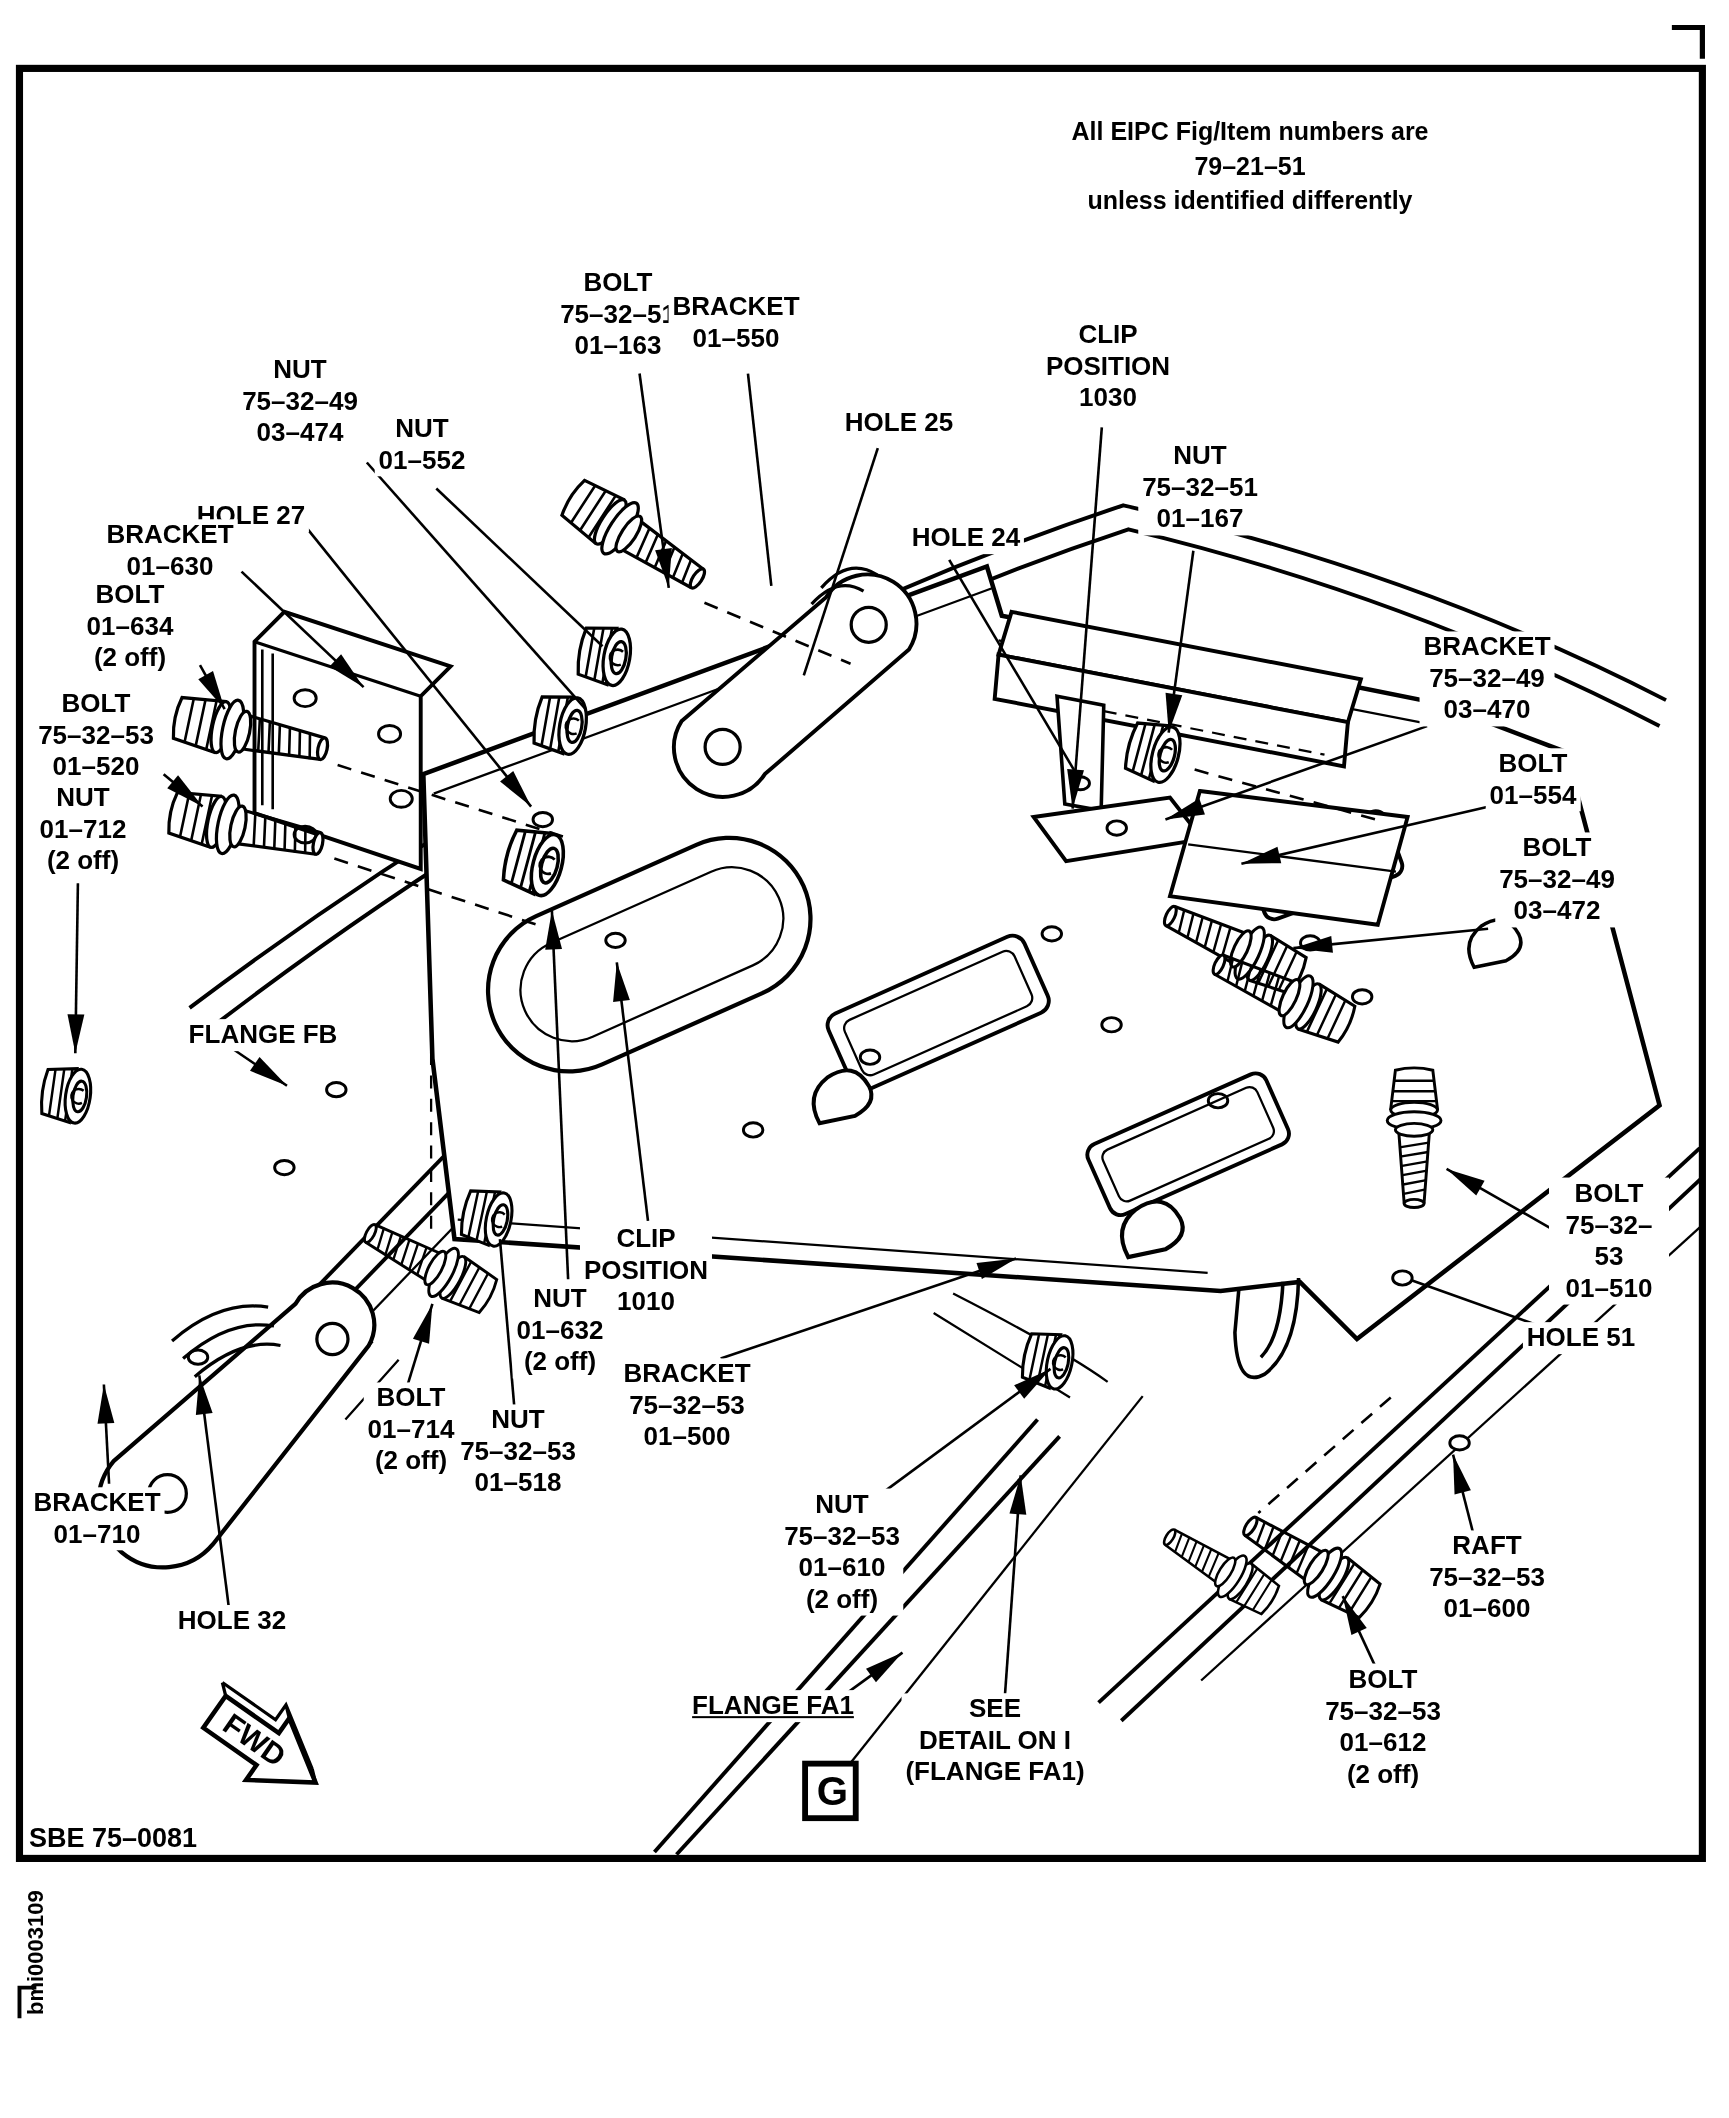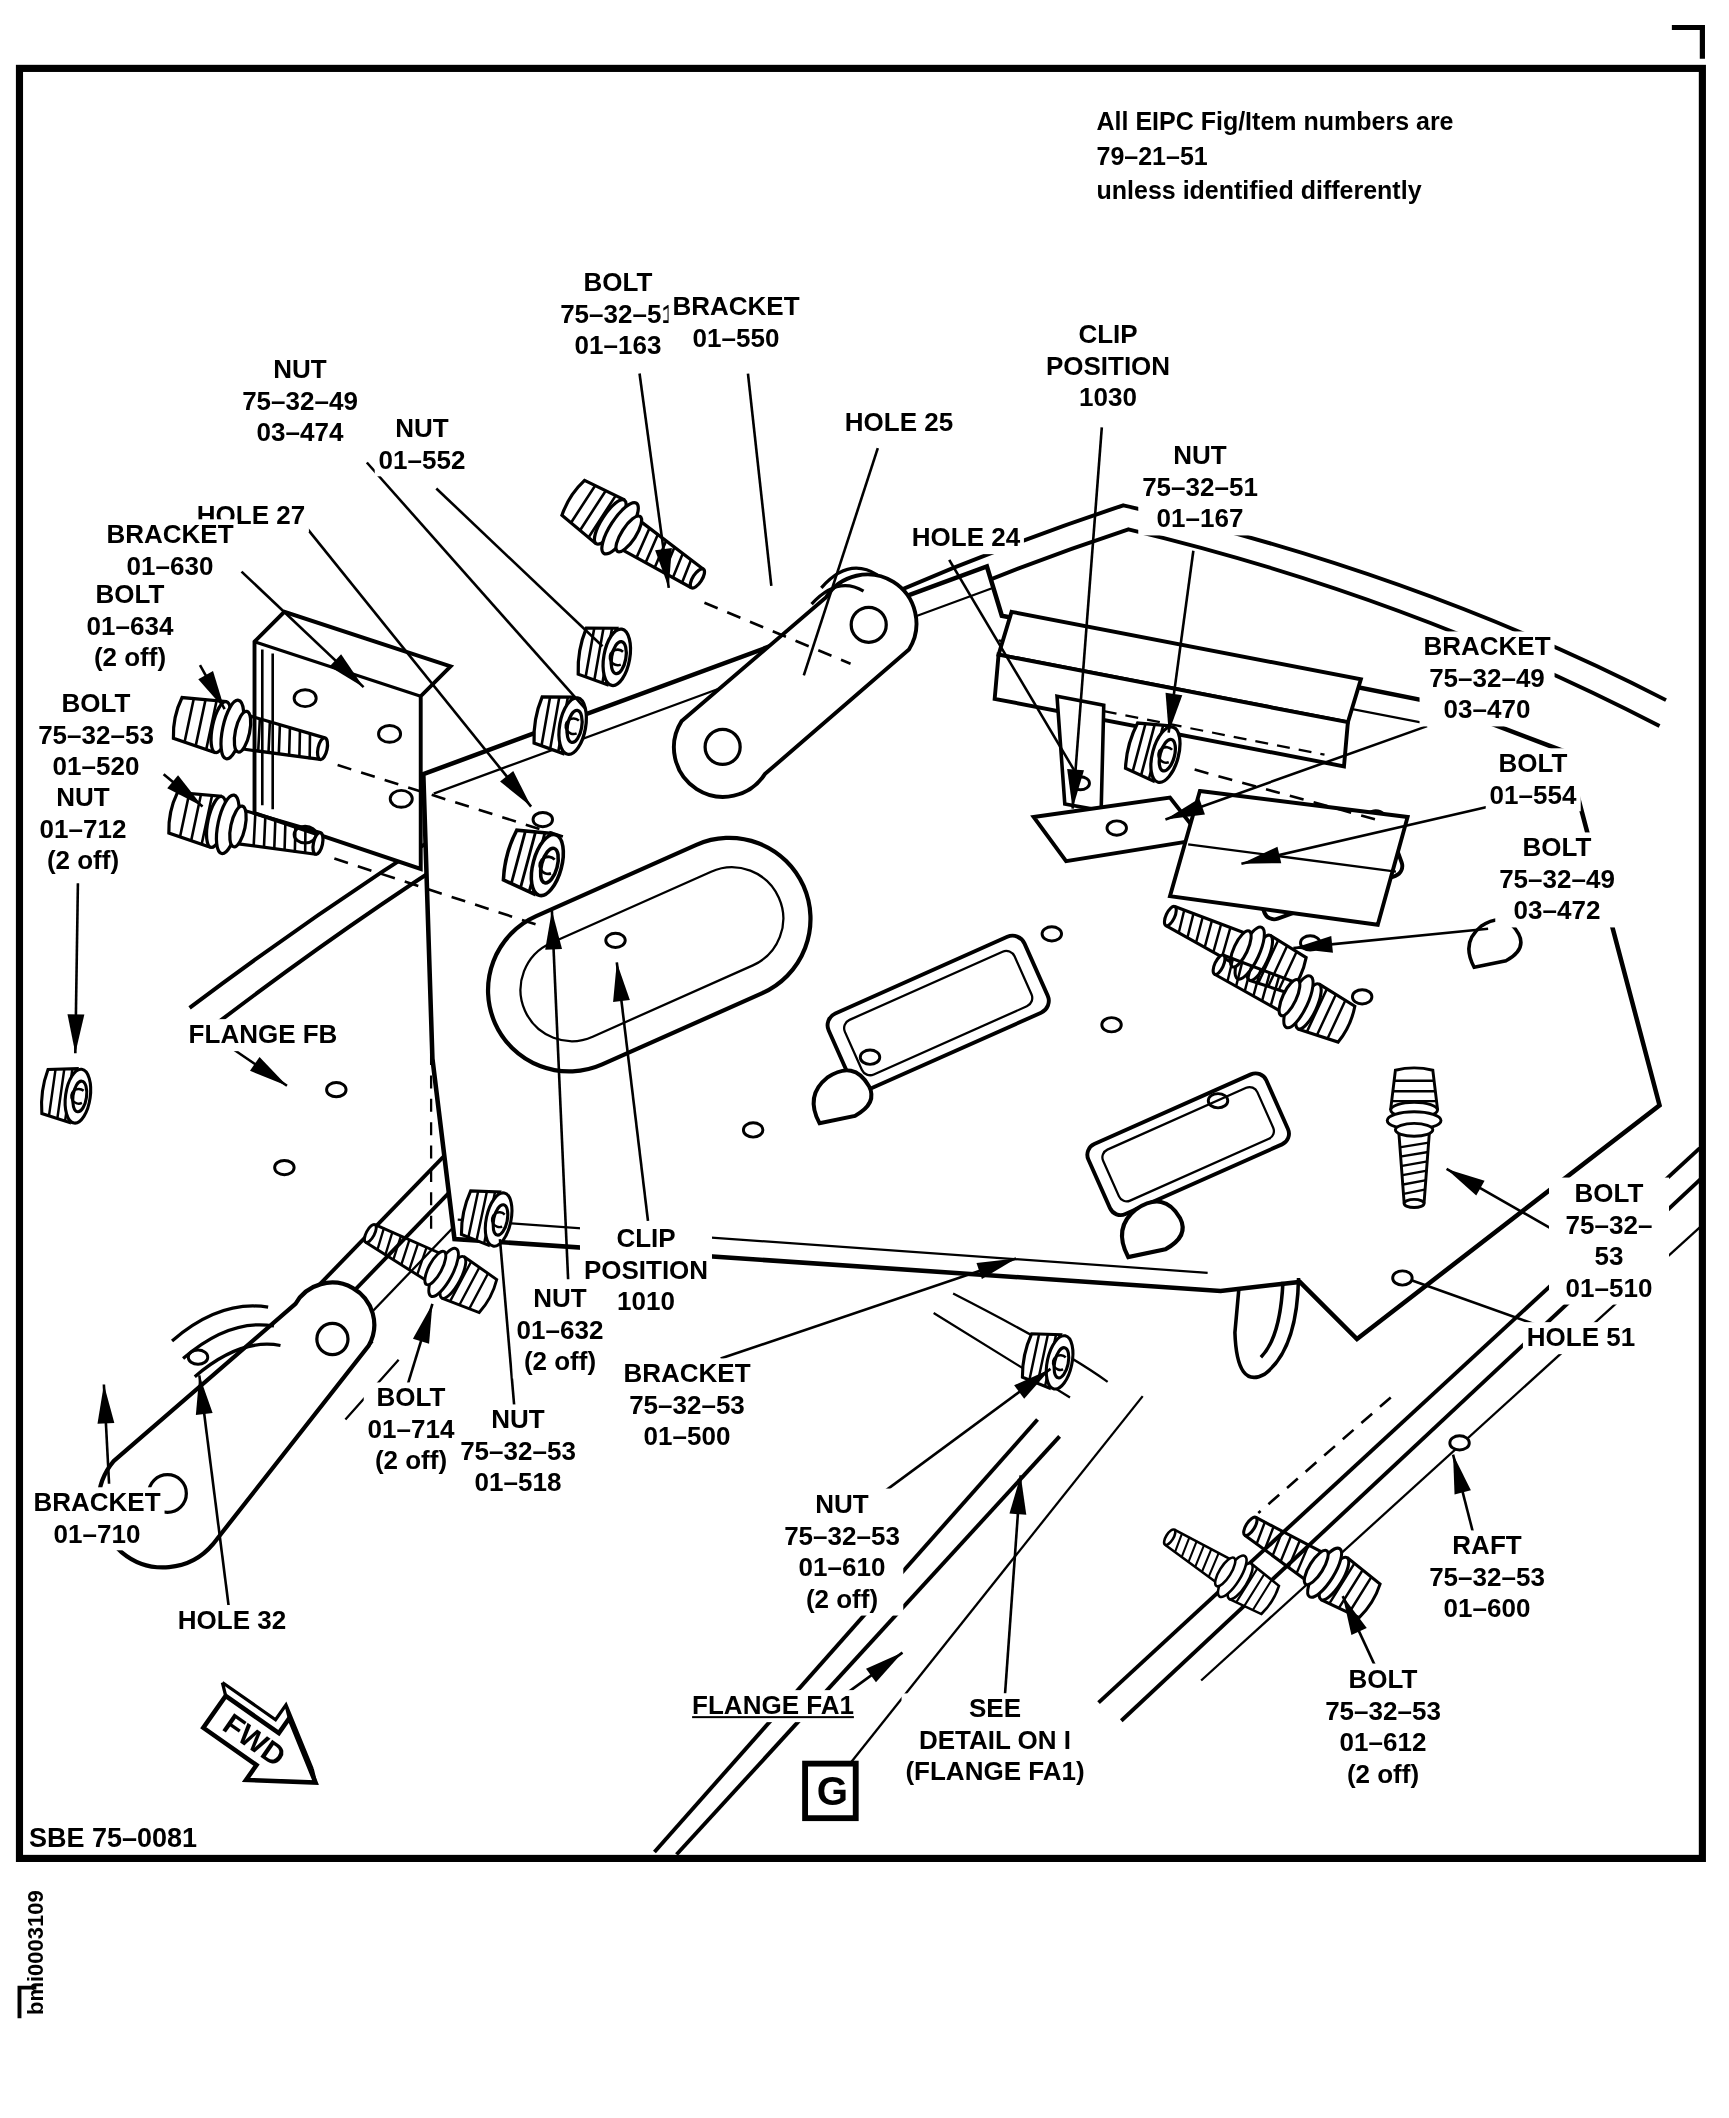--- a/index.html
+++ b/index.html
@@ -2,23 +2,23 @@
 <html style="font-size:10.4px"><head>
 <meta charset="utf-8">
 <style>
   html,body{margin:0;padding:0;background:#fff;}
   #stage{position:relative;width:1729px;height:2119px;background:#fff;overflow:hidden;
          font-family:"Liberation Sans",sans-serif;color:#000;}
   #art{position:absolute;left:0;top:0;}
   .callout{position:absolute;transform:translate(-50%,-50%);text-align:center;
            font:700 26px/1.22 "Liberation Sans",sans-serif;color:#000;
            white-space:pre-line;background:#fff;padding:0 3.9px;z-index:5;}
-  .note{position:absolute;left:1250px;top:156px;transform:translate(-50%,-50%);
-        font:700 25px/1.38 "Liberation Sans",sans-serif;
-        white-space:pre-line;z-index:5;margin-left:25px;}
+  .note{position:absolute;left:1250px;top:166px;transform:translate(-50%,-50%);
+        text-align:center;font:700 25px/1.38 "Liberation Sans",sans-serif;
+        white-space:pre-line;z-index:5;}
   .figref{position:absolute;left:29px;top:1838px;transform:translateY(-50%);
           font:700 27px/1 "Liberation Sans",sans-serif;z-index:5;}
   .docid{position:absolute;left:25px;top:2015px;transform:rotate(-90deg);
          transform-origin:0 0;font:600 22px/1 "Liberation Sans",sans-serif;z-index:5;}
   svg .ln{stroke:#000;fill:none;}
 </style>
 </head>
 <body>
 
 <div id="stage">

